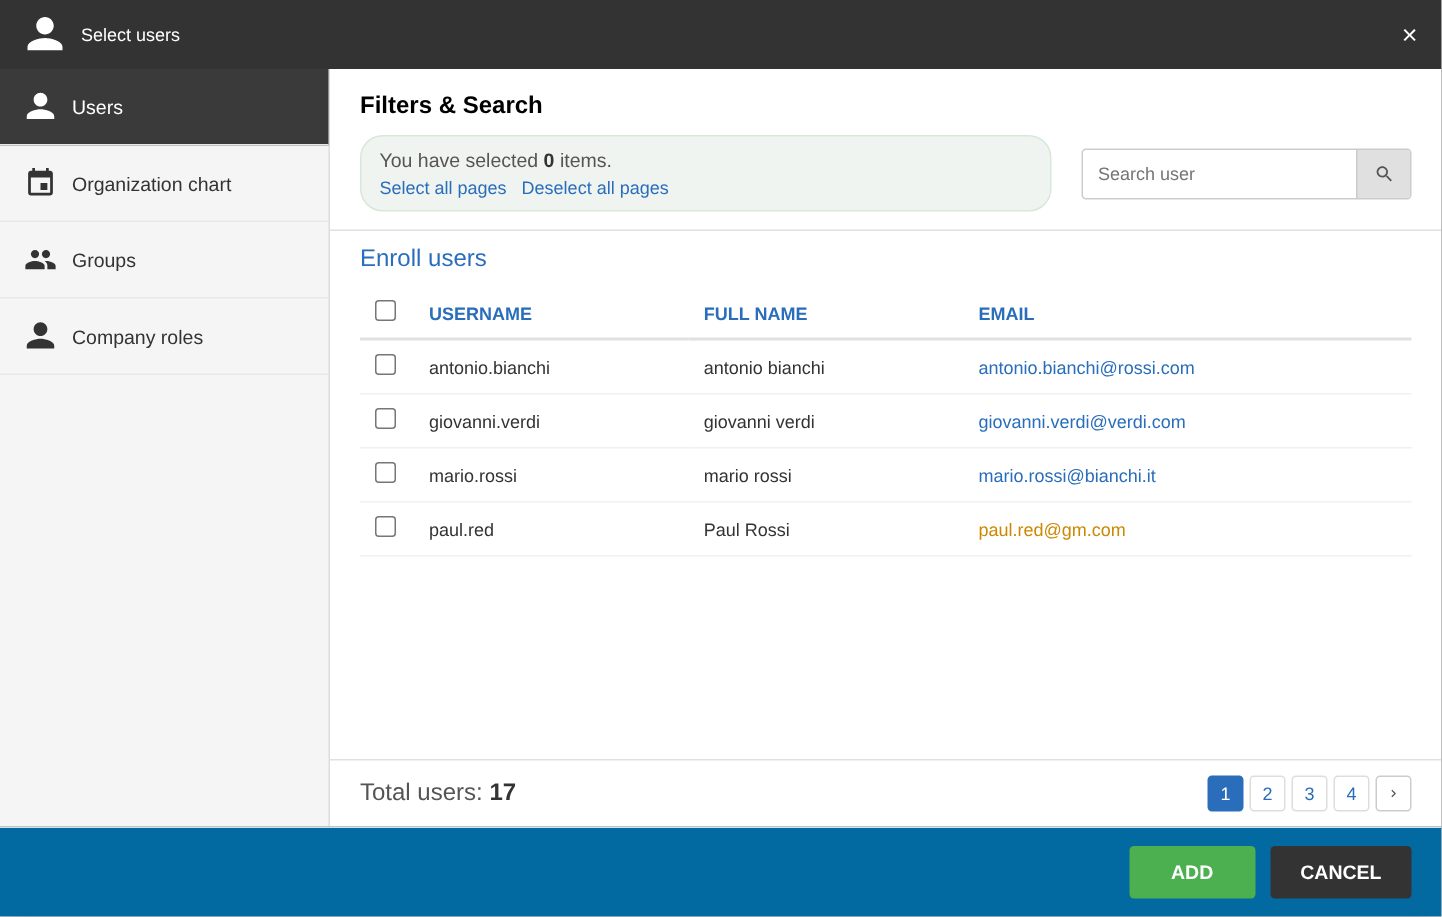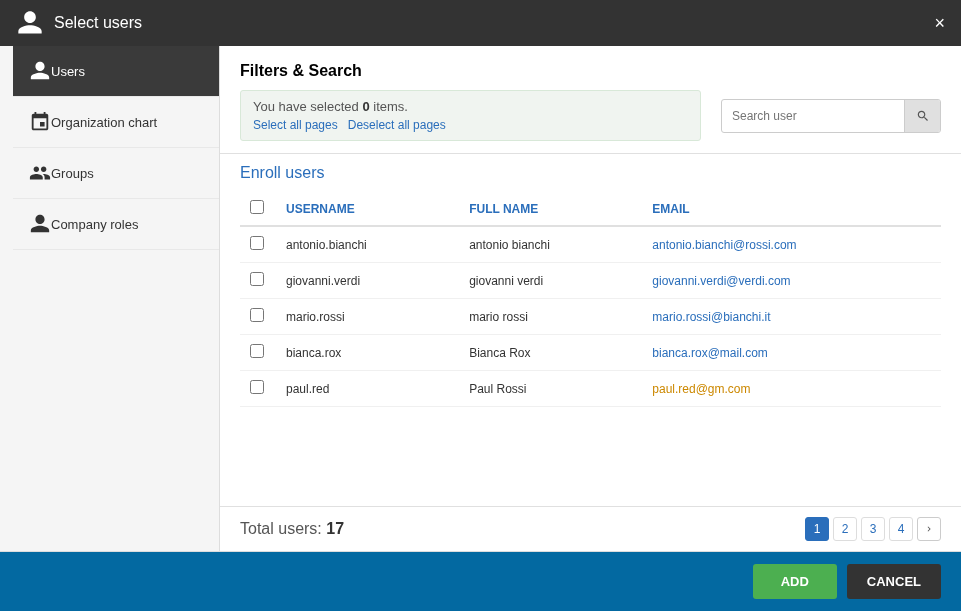--- a/index.html
+++ b/index.html
@@ -35,21 +35,21 @@
     .modal-header-left {
       display: flex;
       align-items: center;
       gap: 10px;
     }
     .modal-header-icon {
       width: 28px;
       height: 28px;
     }
     .modal-title {
-      font-size: 16px;
+      font-size: 12px;
       font-weight: normal;
       color: #fff;
     }
     .modal-close {
       color: #fff;
       font-size: 18px;
       cursor: pointer;
       background: none;
       border: none;
       line-height: 1;
@@ -63,25 +63,25 @@
     .sidebar {
       width: 220px;
       background: #f5f5f5;
       border-right: 1px solid #ddd;
       flex-shrink: 0;
       padding-top: 0;
     }
     .sidebar-item {
       display: flex;
       align-items: center;
+      gap: 10px;
       padding: 14px 16px;
       cursor: pointer;
       color: #333;
       border-bottom: 1px solid #e8e8e8;
-      margin-left: 13px;
     }
     .sidebar-item.active {
       background: #3a3a3a;
       color: #fff;
     }
     .sidebar-icon {
       width: 22px;
       height: 22px;
       flex-shrink: 0;
     }
@@ -108,21 +108,21 @@
     }
     .filters-row {
       display: flex;
       align-items: center;
       justify-content: space-between;
     }
     .selection-info {
       background: #f0f4f0;
       border: 1px solid #d8e8d8;
       padding: 8px 12px;
-      border-radius: 3px;
+      border-radius: 15px;
       flex: 1;
       margin-right: 20px;
     }
     .selection-info-text {
       color: #555;
       margin-bottom: 4px;
     }
     .selection-info-text span.count {
       font-weight: bold;
       color: #333;
@@ -409,28 +409,20 @@
       <input type="checkbox" class="checkbox" style="">
     </td>
     <td>mario.rossi</td>
     <td>mario rossi</td>
     <td class="email-col">mario.rossi@bianchi.it</td>
   </tr>
               <tr>
     <td>
       <input type="checkbox" class="checkbox" style="">
     </td>
-    <td>bianca.rox</td>
-    <td>Bianca Rox</td>
-    <td class="email-col">bianca.rox@mail.com</td>
-  </tr>
-              <tr>
-    <td>
-      <input type="checkbox" class="checkbox" style="">
-    </td>
     <td>paul.red</td>
     <td>Paul Rossi</td>
     <td class="email-col pending">paul.red@gm.com</td>
   </tr>
             </tbody>
         </table>
       </div>
 
       <div class="table-footer">
         <div class="total-users">

